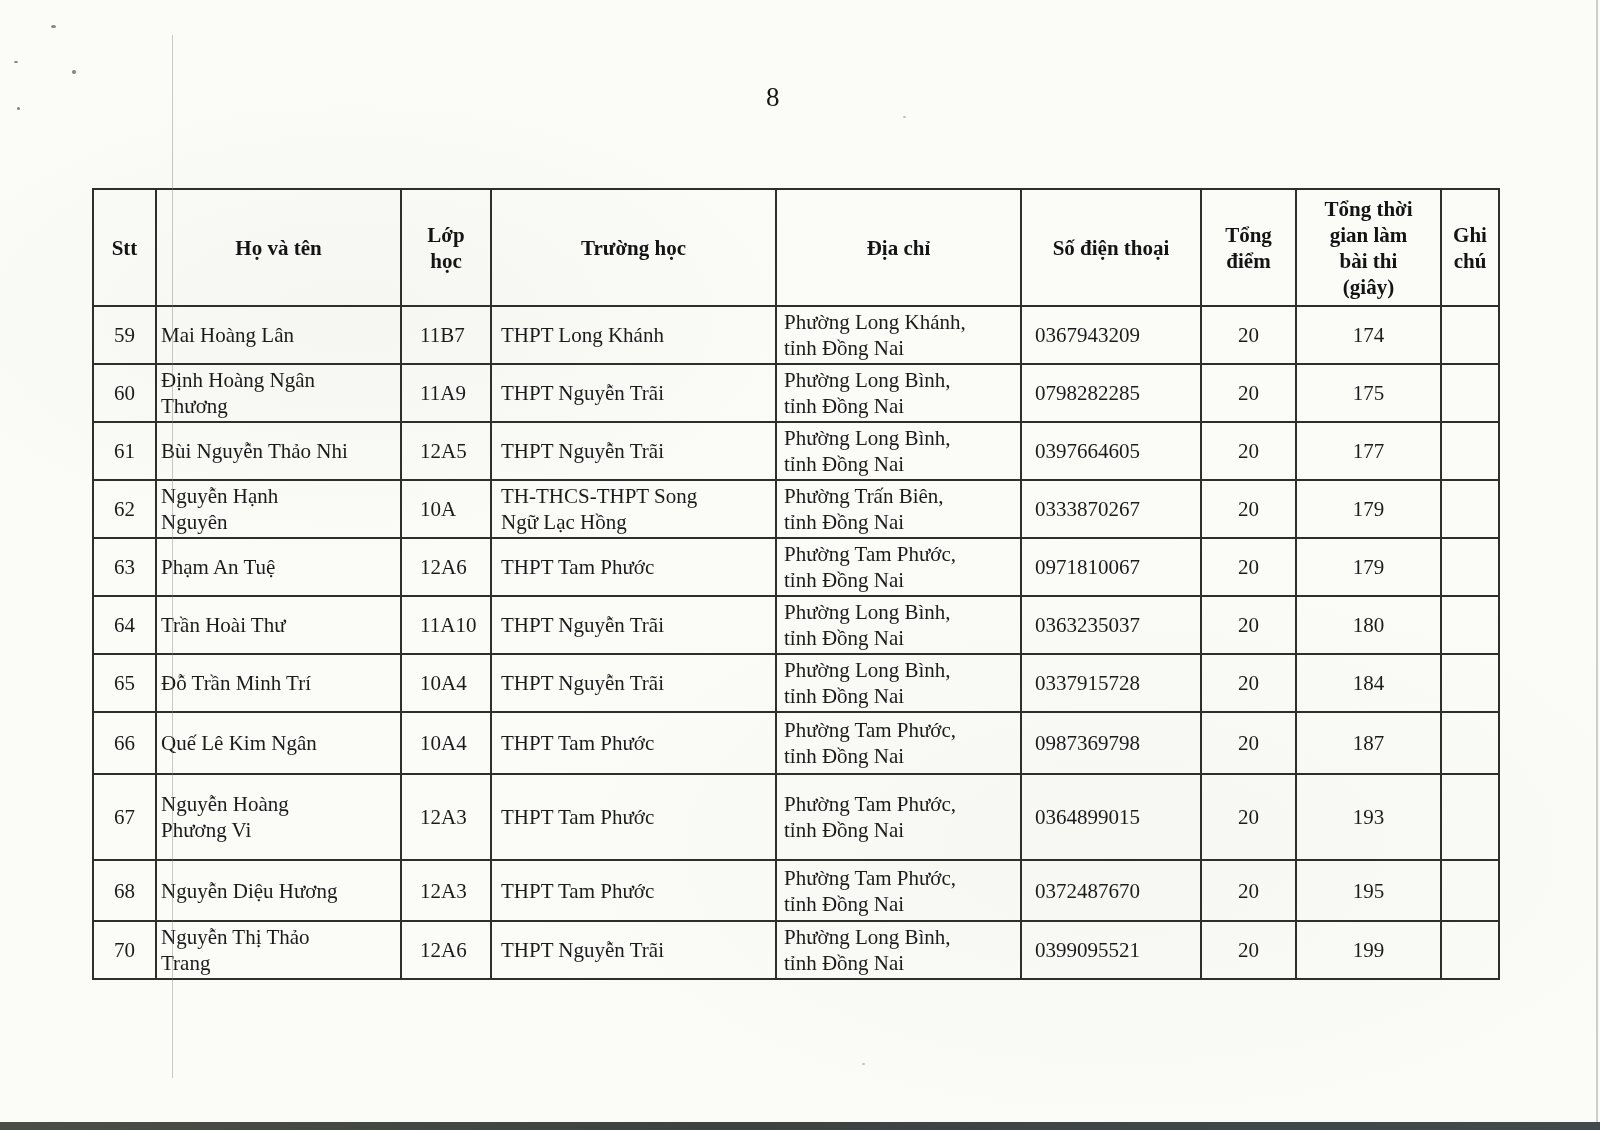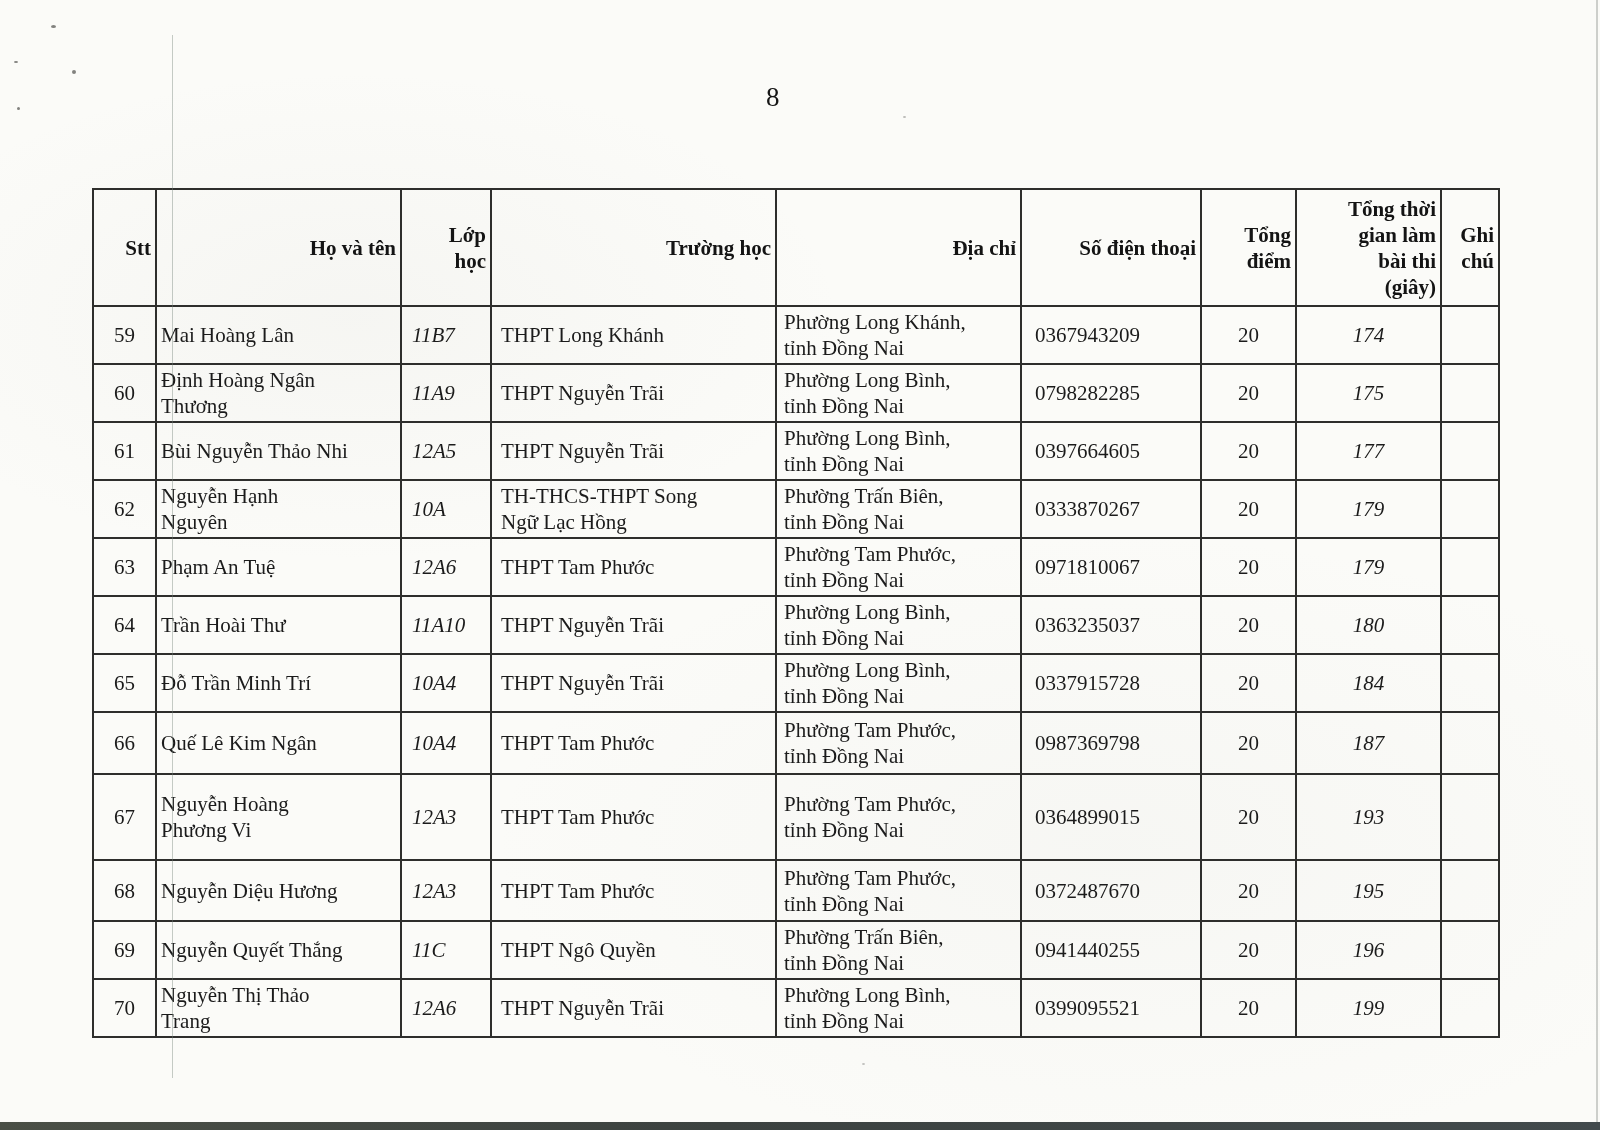--- a/index.html
+++ b/index.html
@@ -35,37 +35,37 @@
     white-space: pre-line;
     vertical-align: middle;
     font-size: 21px;
     line-height: 26px;
     padding: 2px 4px;
     overflow: hidden;
   }
   .results-table thead tr { height: 117px; }
   .results-table th {
     font-weight: bold;
-    text-align: right;
+    text-align: center;
     color: #141414;
   }
   .results-table tbody tr { height: 57px; }
   .results-table tbody tr:nth-child(2)  { height: 58px; }
   .results-table tbody tr:nth-child(8)  { height: 62px; }
   .results-table tbody tr:nth-child(9)  { height: 86px; margin-top: 40px; }
   .results-table tbody tr:nth-child(10) { height: 61px; }
   .results-table tbody tr:nth-child(12) { height: 58px; }
   td.c-stt   { text-align: center; }
   td.c-name  { text-align: left; padding-left: 4px; }
-  td.c-class { text-align: left; padding-left: 10px; font-style: italic; }
+  td.c-class { text-align: left; padding-left: 18px; }
   td.c-school{ text-align: left; padding-left: 9px; }
   td.c-addr  { text-align: left; padding-left: 7px; }
   td.c-phone { text-align: left; padding-left: 13px; }
   td.c-score { text-align: center; }
-  td.c-time  { text-align: center; font-style: italic; }
+  td.c-time  { text-align: center; }
   td.c-note  { text-align: center; }
   .fold-line {
     position: absolute;
     left: 172px;
     top: 35px;
     width: 1px;
     height: 1043px;
     background: rgba(118, 134, 124, 0.42);
     pointer-events: none;
     z-index: 5;
@@ -255,32 +255,20 @@
       <td class="c-class">12A3</td>
       <td class="c-school">THPT Tam Phước</td>
       <td class="c-addr">Phường Tam Phước,
 tỉnh Đồng Nai</td>
       <td class="c-phone">0372487670</td>
       <td class="c-score">20</td>
       <td class="c-time">195</td>
       <td class="c-note"></td>
     </tr>
     <tr>
-      <td class="c-stt">69</td>
-      <td class="c-name">Nguyễn Quyết Thắng</td>
-      <td class="c-class">11C</td>
-      <td class="c-school">THPT Ngô Quyền</td>
-      <td class="c-addr">Phường Trấn Biên,
-tỉnh Đồng Nai</td>
-      <td class="c-phone">0941440255</td>
-      <td class="c-score">20</td>
-      <td class="c-time">196</td>
-      <td class="c-note"></td>
-    </tr>
-    <tr>
       <td class="c-stt">70</td>
       <td class="c-name">Nguyễn Thị Thảo
 Trang</td>
       <td class="c-class">12A6</td>
       <td class="c-school">THPT Nguyễn Trãi</td>
       <td class="c-addr">Phường Long Bình,
 tỉnh Đồng Nai</td>
       <td class="c-phone">0399095521</td>
       <td class="c-score">20</td>
       <td class="c-time">199</td>

